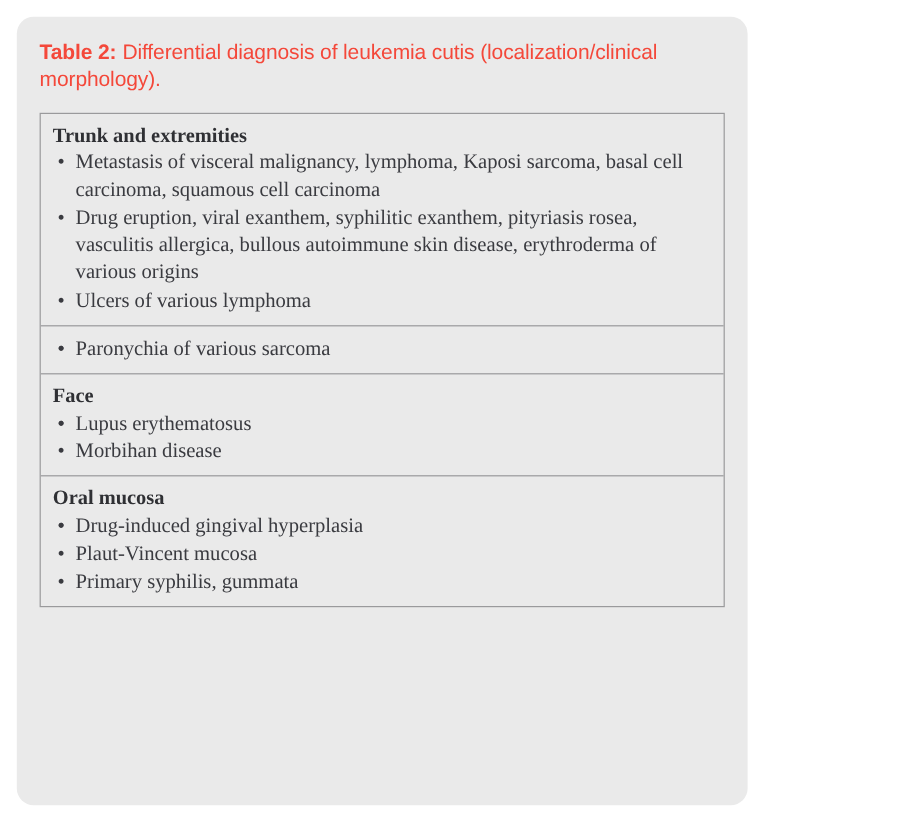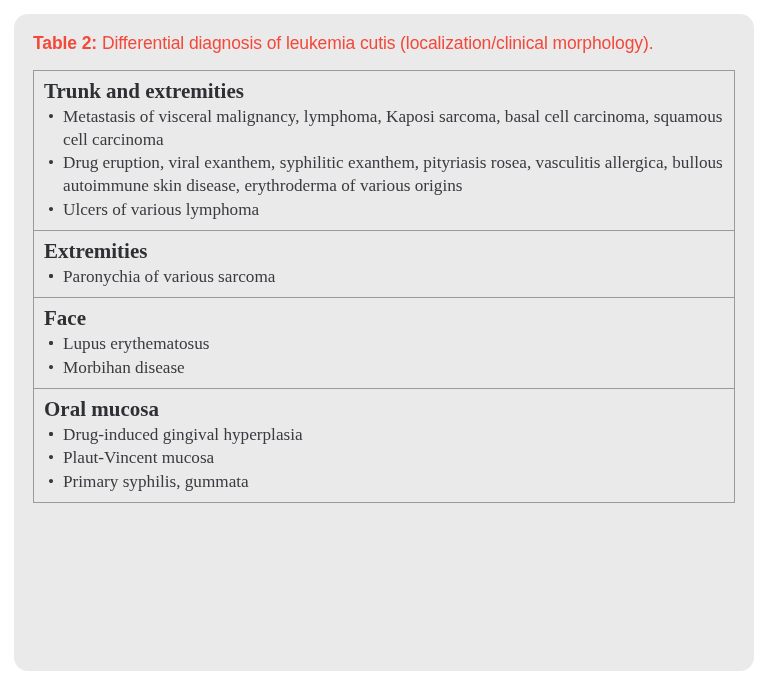--- a/index.html
+++ b/index.html
@@ -11,21 +11,21 @@
     width: 768px;
     height: 685px;
     font-family: "Liberation Serif", serif;
     -webkit-font-smoothing: antialiased;
   }
 
   #figure-card {
     position: absolute;
     left: 14px;
     top: 14px;
-    width: 740px;
+    width: 609px;
     height: 657px;
     box-sizing: border-box;
     background: #eaeaea;
     border-radius: 14px;
     padding: 18px 19px 0 19px;
   }
 
   #table-caption {
     font-family: "Liberation Sans", sans-serif;
     color: #f4483a;
@@ -53,21 +53,21 @@
     border-bottom: 1px solid #9a9a9c;
     padding: 7px 10px 8px 10px;
   }
   .table-section:last-child {
     border-bottom: none;
   }
 
   .section-header {
     font-family: "Liberation Serif", serif;
     font-weight: bold;
-    font-size: 21px;
+    font-size: 17px;
     color: #2f3034;
     line-height: 1.28;
     margin: 0 0 1px 0;
   }
 
   .item-list {
     list-style: none;
     margin: 0;
     padding: 0;
   }
@@ -101,21 +101,20 @@
   <div id="dx-table">
       <div class="table-section">
         <div class="section-header">Trunk and extremities</div>
         <ul class="item-list">
           <li><span class="bullet-dot">•</span><span>Metastasis of visceral malignancy, lymphoma, Kaposi sarcoma, basal cell carcinoma, squamous cell carcinoma</span></li>
           <li><span class="bullet-dot">•</span><span>Drug eruption, viral exanthem, syphilitic exanthem, pityriasis rosea, vasculitis allergica, bullous autoimmune skin disease, erythroderma of various origins</span></li>
           <li><span class="bullet-dot">•</span><span>Ulcers of various lymphoma</span></li>
         </ul>
       </div>
       <div class="table-section">
-        <div class="section-header">Extremities</div>
         <ul class="item-list">
           <li><span class="bullet-dot">•</span></li>
           <li><span class="bullet-dot">•</span><span>Paronychia of various sarcoma</span></li>
         </ul>
       </div>
       <div class="table-section">
         <div class="section-header">Face</div>
         <ul class="item-list">
           <li><span class="bullet-dot">•</span></li>
           <li><span class="bullet-dot">•</span><span>Lupus erythematosus</span></li>

